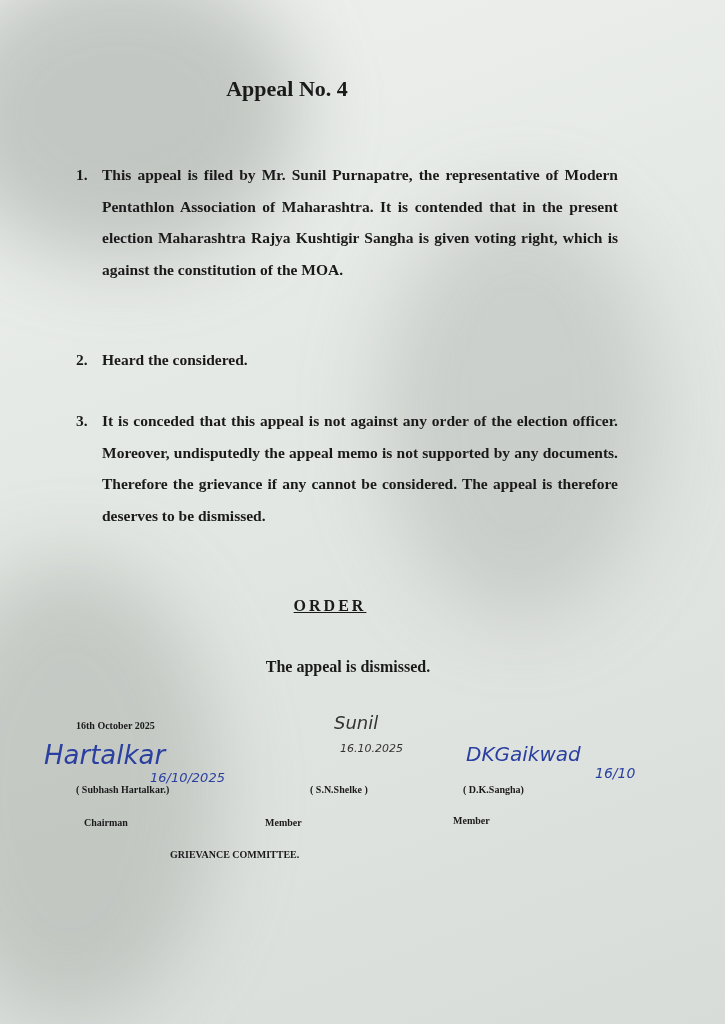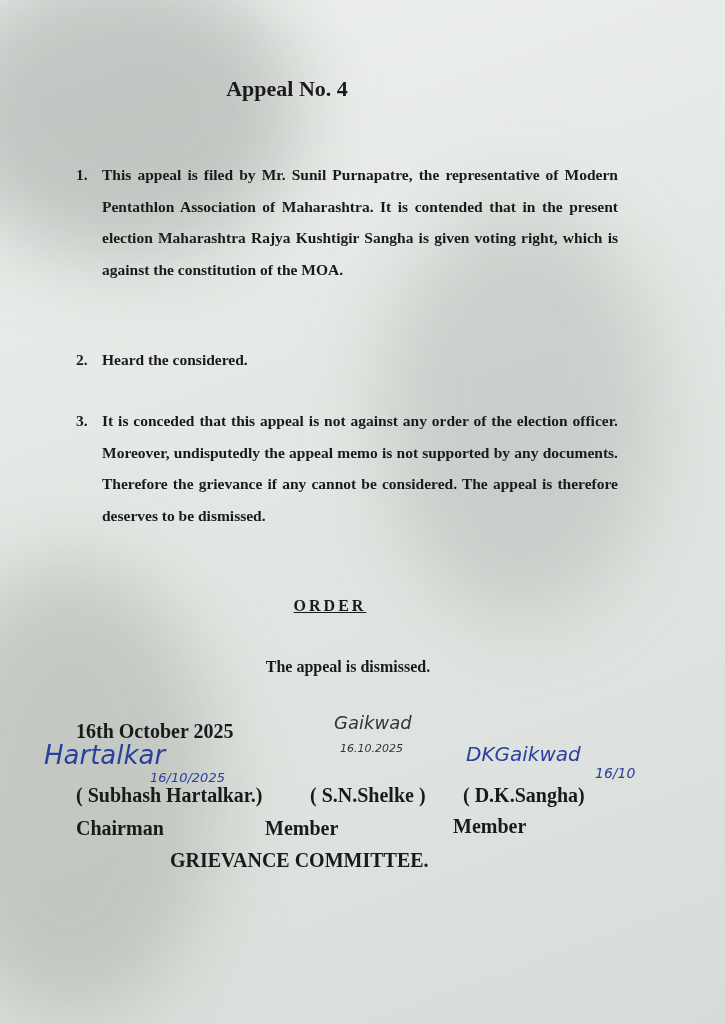--- a/index.html
+++ b/index.html
@@ -9,21 +9,21 @@
     font-family: "Liberation Serif", serif; color:#1a1a1a;
   }
   .shadow { position:absolute; border-radius:50%; filter: blur(40px); background: rgba(120,125,120,0.35); }
   .page { position:absolute; inset:0; }
   .title { position:absolute; top:76px; left:0; width:574px; text-align:center; font-size:22px; font-weight:bold; }
   .para { position:absolute; left:76px; width:542px; font-size:15.5px; font-weight:bold; line-height:31.6px; text-align:justify; }
   .para .num { position:absolute; left:0; top:0; }
   .para .txt { margin-left:26px; display:block; }
   .order-h { position:absolute; top:597px; left:0; width:660px; text-align:center; font-size:16px; font-weight:bold; letter-spacing:3px; text-decoration:underline; }
   .order-t { position:absolute; top:658px; left:0; width:696px; text-align:center; font-size:16px; font-weight:bold; }
-  .t { position:absolute; font-size:20px; font-weight:bold; white-space:nowrap; }
+  .t { position:absolute; font-size:10px; font-weight:bold; white-space:nowrap; }
   .sig { position:absolute; font-family:"DejaVu Sans", sans-serif; font-style:italic; color:#2a3fa0; white-space:nowrap; }
 </style>
 </head>
 <body>
 
 <div class="shadow" style="left:-60px;top:-40px;width:360px;height:300px;"></div>
 <div class="shadow" style="left:380px;top:200px;width:280px;height:420px;background:rgba(130,135,130,0.25);"></div>
 <div class="shadow" style="left:-80px;top:560px;width:300px;height:460px;background:rgba(130,135,130,0.3);"></div>
 
 <div class="page">
@@ -44,27 +44,27 @@
     <span class="txt">It is conceded that this appeal is not against any order of the election officer. Moreover, undisputedly the appeal memo is not supported by any documents. Therefore the grievance if any cannot be considered. The appeal is therefore deserves to be dismissed.</span>
   </div>
 
   <div class="order-h">ORDER</div>
   <div class="order-t">The appeal is dismissed.</div>
 
   <div class="t" style="left:76px;top:720px;">16th October 2025</div>
 
   <div class="sig" style="left:44px;top:740px;font-size:26px;">Hartalkar</div>
   <div class="sig" style="left:150px;top:770px;font-size:13px;">16/10/2025</div>
-  <div class="sig" style="left:334px;top:712px;font-size:18px;color:#333;">Gaikwad</div>
+  <div class="sig" style="left:334px;top:712px;font-size:18px;color:#333;">Sunil</div>
   <div class="sig" style="left:340px;top:742px;font-size:11px;color:#333;">16.10.2025</div>
   <div class="sig" style="left:466px;top:742px;font-size:20px;">DKGaikwad</div>
   <div class="sig" style="left:595px;top:765px;font-size:14px;">16/10</div>
 
   <div class="t" style="left:76px;top:784px;">( Subhash Hartalkar.)</div>
   <div class="t" style="left:310px;top:784px;">( S.N.Shelke )</div>
   <div class="t" style="left:463px;top:784px;">( D.K.Sangha)</div>
 
-  <div class="t" style="left:76px;top:817px;text-align:right;">Chairman</div>
+  <div class="t" style="left:84px;top:817px;text-align:right;">Chairman</div>
   <div class="t" style="left:265px;top:817px;">Member</div>
   <div class="t" style="left:453px;top:815px;">Member</div>
 
   <div class="t" style="left:170px;top:849px;">GRIEVANCE COMMITTEE.</div>
 </div>
 
 </body></html>

